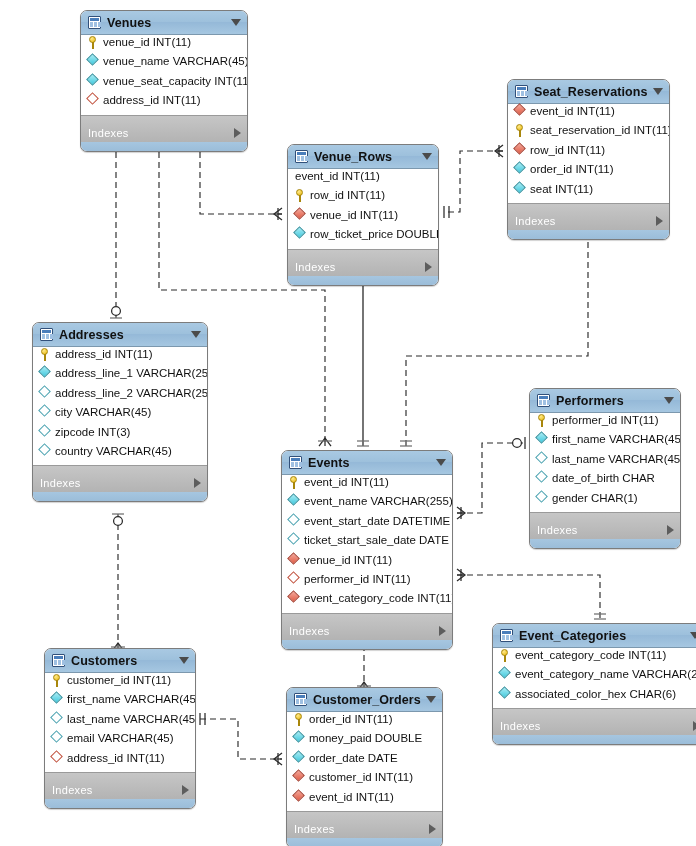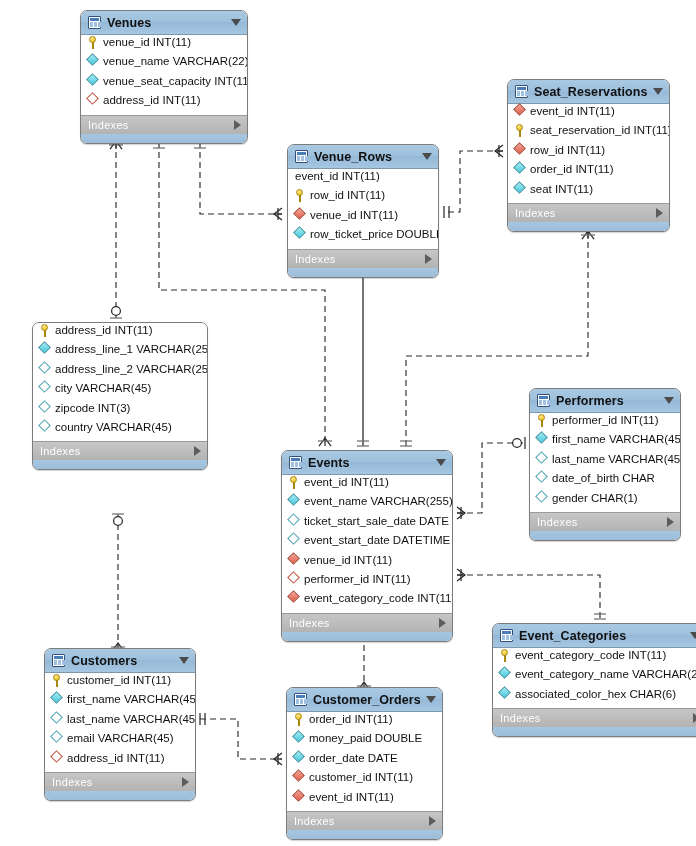--- a/index.html
+++ b/index.html
@@ -53,21 +53,21 @@
     margin-left:4px;
   }
   .cols{background:#ffffff;padding:1px 0 1px 0;}
   .col{
     height:19.4px;display:flex;align-items:flex-start;
     padding-left:7px;font-size:11.5px;color:#111;white-space:nowrap;
   }
   .col .gl{width:15px;flex:0 0 15px;display:flex;align-items:center;}
   .col.noicon .gl{width:0;flex:0 0 0;}
   .tbl .idx{
-    height:18px;display:flex;align-items:center;padding:0 6px 0 7px;
+    height:18px;display:flex;align-items:center;padding:8px 6px 0 7px;
     background:linear-gradient(to bottom,#c6c6c6,#b3b3b3);
     border-top:1px solid #9a9a9a;
     font-size:11px;color:#ffffff;
   }
   .tbl .idx .ilab{flex:1 1 auto;letter-spacing:.3px;}
   .tbl .idx .iarrow{
     width:0;height:0;border-top:5px solid transparent;border-bottom:5px solid transparent;
     border-left:7px solid #5d5d5d;
   }
   .tbl .foot{
@@ -222,21 +222,21 @@
         <div class="col">
           <span class="gl">
             <i class="key"></i>
           </span>
           <span>venue_id INT(11)</span>
         </div>
         <div class="col">
           <span class="gl">
             <i class="dia fill-cy"></i>
           </span>
-          <span>venue_name VARCHAR(22)</span>
+          <span>venue_name VARCHAR(45)</span>
         </div>
         <div class="col">
           <span class="gl">
             <i class="dia fill-cy"></i>
           </span>
           <span>venue_seat_capacity INT(11)</span>
         </div>
         <div class="col">
           <span class="gl">
             <i class="dia hollow-rd"></i>
@@ -324,20 +324,25 @@
           <span>row_ticket_price DOUBLE</span>
         </div>
       </div>
       <div class="idx">
         <span class="ilab">Indexes</span>
         <span class="iarrow"></span>
       </div>
       <div class="foot"></div>
     </div>
     <div class="tbl" style="left: 12px; top: 322px; width: 176px;">
+      <div class="hdr">
+        <span class="tico"></span>
+        <span class="tname">Addresses</span>
+        <span class="caret"></span>
+      </div>
       <div class="cols">
         <div class="col">
           <span class="gl">
             <i class="key"></i>
           </span>
           <span>address_id INT(11)</span>
         </div>
         <div class="col">
           <span class="gl">
             <i class="dia fill-cy"></i>
@@ -435,30 +440,30 @@
         <div class="col">
           <span class="gl">
             <i class="dia fill-cy"></i>
           </span>
           <span>event_name VARCHAR(255)</span>
         </div>
         <div class="col">
           <span class="gl">
             <i class="dia hollow-cy"></i>
           </span>
+          <span>event_start_date DATETIME</span>
+        </div>
+        <div class="col">
+          <span class="gl">
+            <i class="dia hollow-cy"></i>
+          </span>
           <span>ticket_start_sale_date DATE</span>
         </div>
         <div class="col">
           <span class="gl">
-            <i class="dia hollow-cy"></i>
-          </span>
-          <span>event_start_date DATETIME</span>
-        </div>
-        <div class="col">
-          <span class="gl">
             <i class="dia fill-rd"></i>
           </span>
           <span>venue_id INT(11)</span>
         </div>
         <div class="col">
           <span class="gl">
             <i class="dia hollow-rd"></i>
           </span>
           <span>performer_id INT(11)</span>
         </div>

